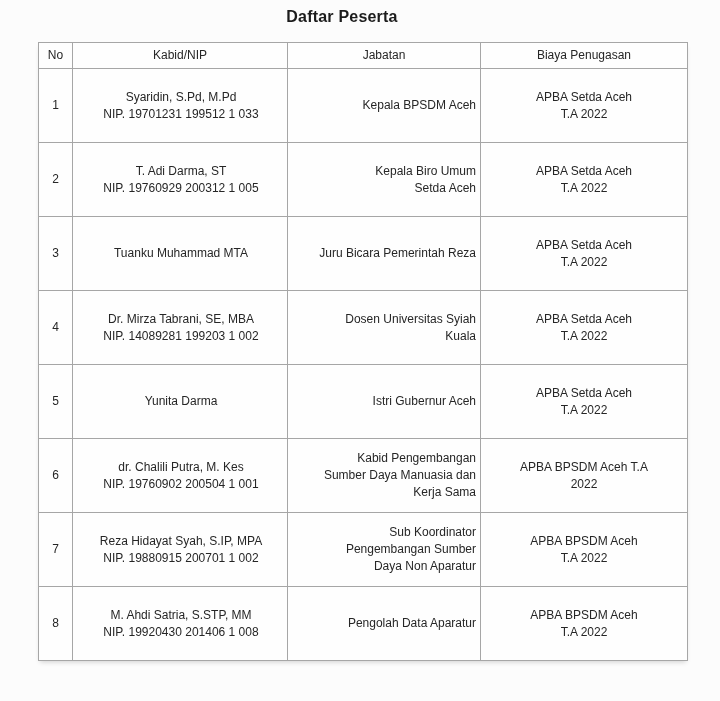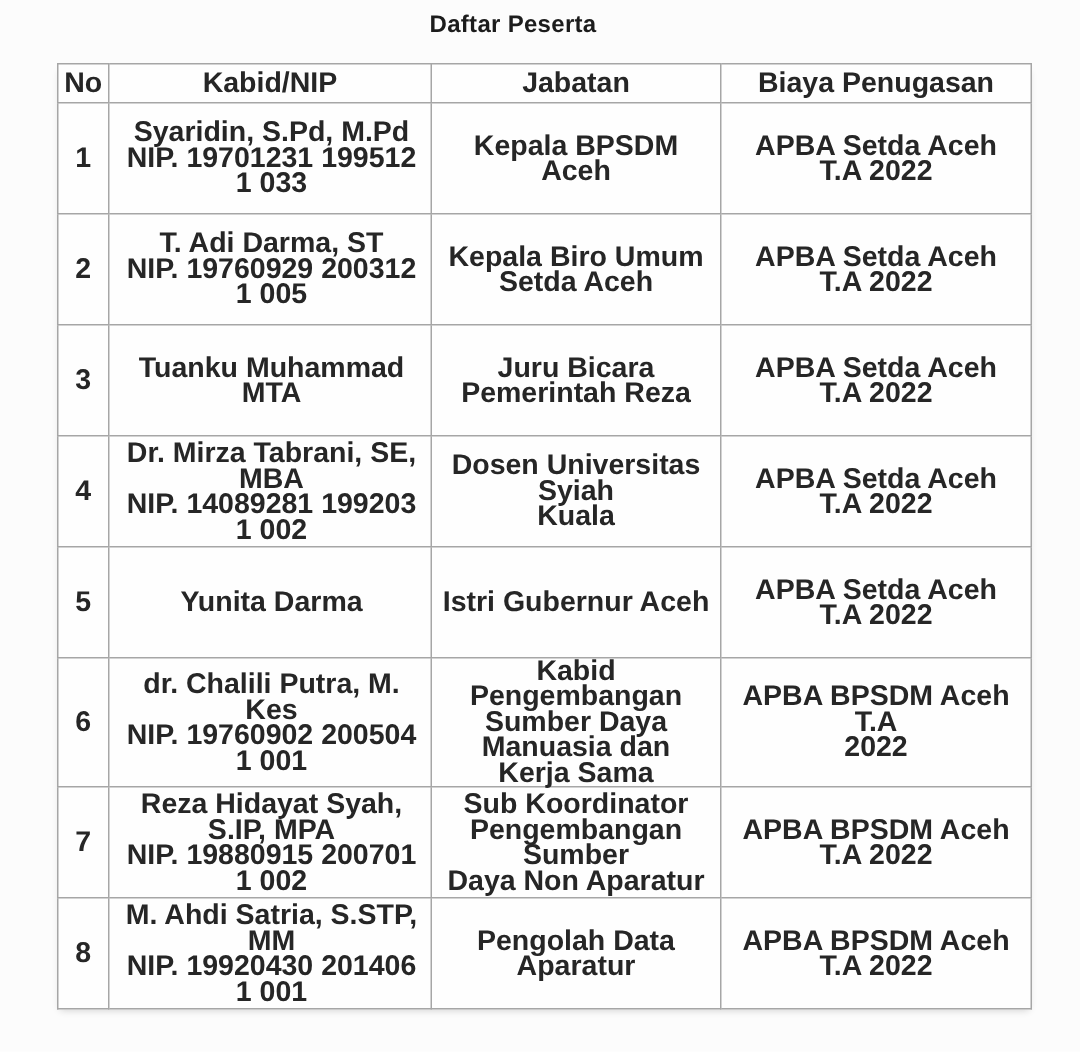--- a/index.html
+++ b/index.html
@@ -30,37 +30,37 @@
     border-collapse: collapse;
     table-layout: fixed;
     width: 649px;
     margin: 16px 0 0 38px;
     box-shadow: 0 3px 5px -2px rgba(0,0,0,0.18);
     background: #fefefe;
   }
   table.peserta th,
   table.peserta td {
     border: 1px solid #a6a6a6;
-    font-size: 19px;
+    font-size: 12px;
     line-height: 17px;
     vertical-align: middle;
     white-space: pre-line;
     color: #262626;
-    font-weight: bold;
+    font-weight: normal;
   }
   table.peserta thead tr { height: 26px; }
   table.peserta tbody tr { height: 74px; }
   .col-no      { width: 34px; }
   .col-nama    { width: 215px; }
   .col-jabatan { width: 193px; }
   .col-biaya   { width: 207px; }
   th { text-align: center; }
   td.cell-no { text-align: center; }
   td.cell-nama { text-align: center; padding-left: 6px; padding-right: 4px; }
-  td.cell-jabatan { text-align: center; padding: 0 4px; }
+  td.cell-jabatan { text-align: right; padding: 0 4px; }
   td.cell-biaya { text-align: center; padding: 0 8px; }
   .watermark {
     position: absolute;
     left: 50%;
     top: 376px;
     transform: translate(-50%, -50%);
     font-size: 46px;
     font-weight: bold;
     letter-spacing: 1px;
     color: rgba(168, 168, 168, 0.55);
@@ -148,21 +148,21 @@
 NIP. 19880915 200701 1 002</td>
           <td class="cell-jabatan">Sub Koordinator
 Pengembangan Sumber
 Daya Non Aparatur</td>
           <td class="cell-biaya">APBA BPSDM Aceh
 T.A 2022</td>
         </tr>
         <tr>
           <td class="cell-no">8</td>
           <td class="cell-nama">M. Ahdi Satria, S.STP, MM
-NIP. 19920430 201406 1 001</td>
+NIP. 19920430 201406 1 008</td>
           <td class="cell-jabatan">Pengolah Data Aparatur</td>
           <td class="cell-biaya">APBA BPSDM Aceh
 T.A 2022</td>
         </tr>
       </tbody>
   </table>
 
 
 </div>
 

